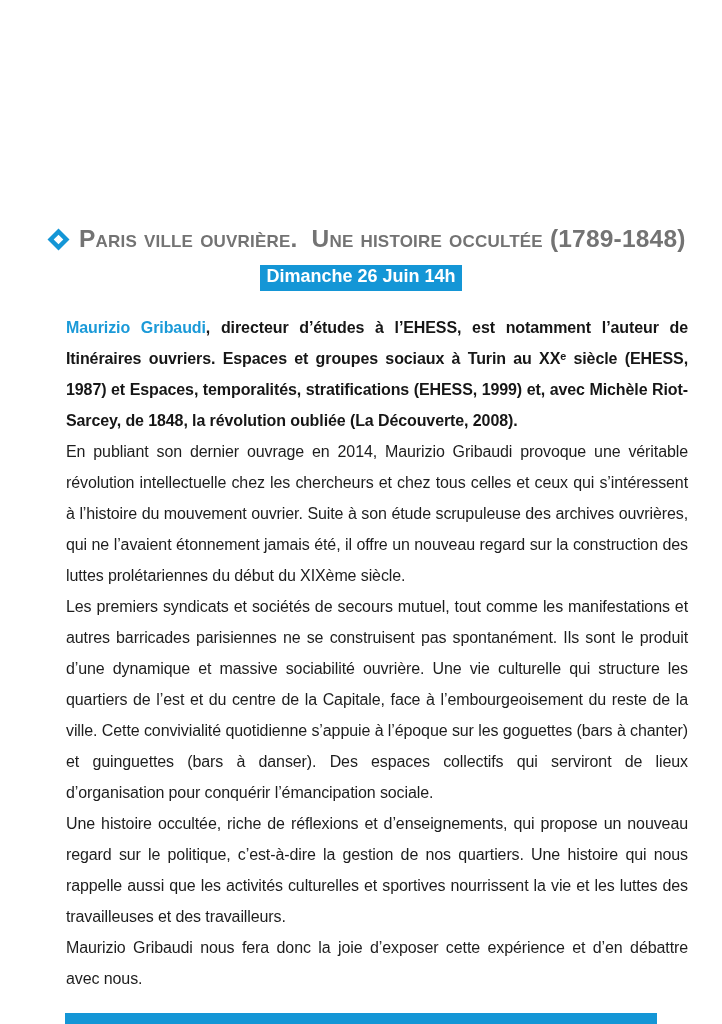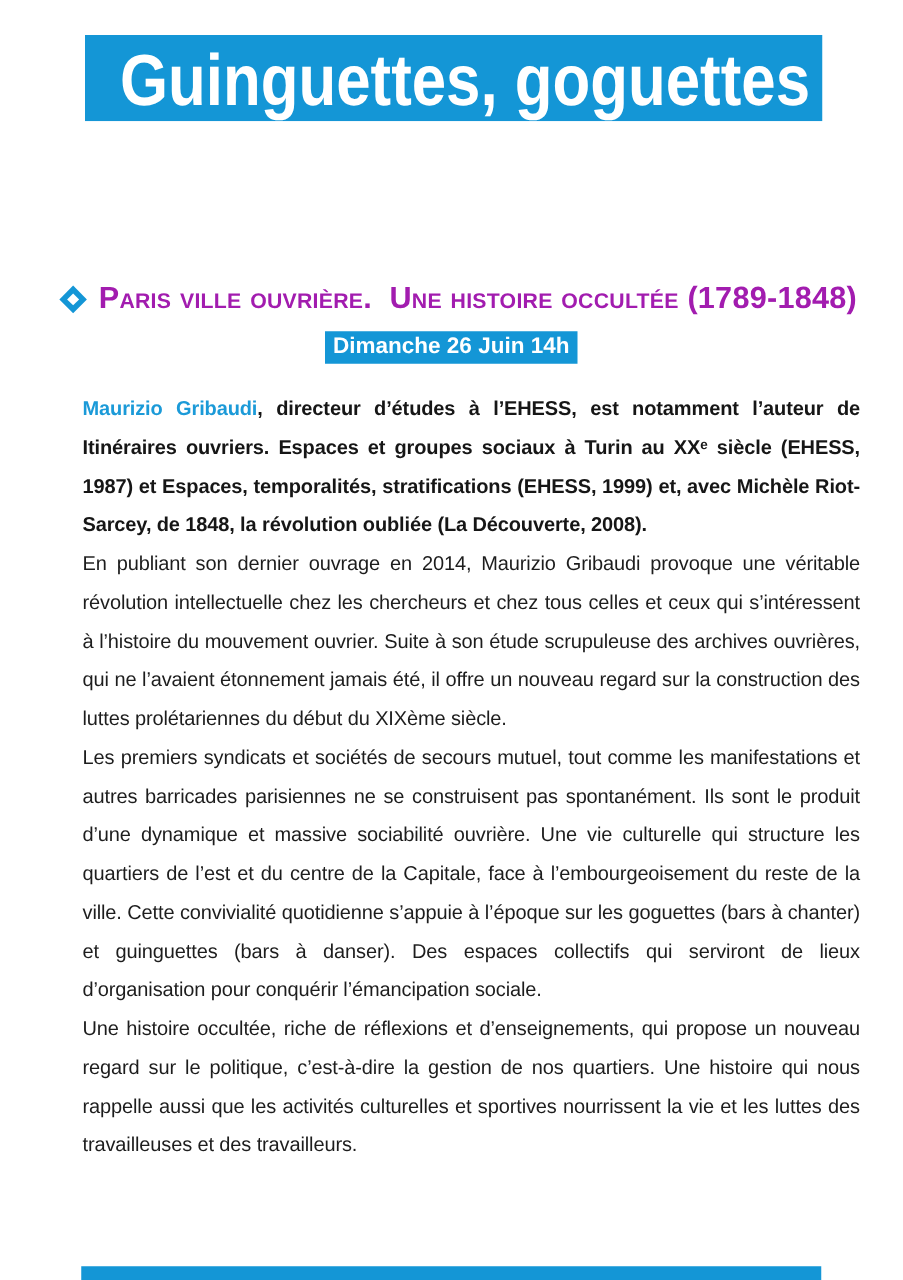--- a/index.html
+++ b/index.html
@@ -76,44 +76,39 @@
     position:absolute;
     left:65px;bottom:0;
     width:592px;height:11px;
   }
 </style>
 </head>
 <body>
 
 <div class="page">
 
-  <div class="banner-block" id="banner-block-1">
-    <svg width="590" height="69" viewBox="0 0 590 69" xmlns="http://www.w3.org/2000/svg">
-      <rect x="0" y="0" width="590" height="69" fill="#1496d6"></rect>
-      <text class="banner-line" x="28" y="56" font-size="58" textLength="552" lengthAdjust="spacingAndGlyphs">Guinguettes, goguettes</text>
-    </svg>
-  </div>
 
 
   <div class="subtitle-row">
     <span style="display:inline-flex;">
       <svg width="23" height="23" viewBox="0 0 24 24" xmlns="http://www.w3.org/2000/svg">
         <path d="M12 0.5 L23.5 12 L12 23.5 L0.5 12 Z" fill="#1496d6"></path>
         <path d="M12 7 L17 12 L12 17 L7 12 Z" fill="#ffffff"></path>
       </svg>
     </span>
-    <span class="subtitle-text" id="subtitle-text" style="color: #a21caf;">Paris ville ouvrière.  Une histoire occultée (1789-1848)</span>
+    <span class="subtitle-text" id="subtitle-text" style="color: #737373;">Paris ville ouvrière.  Une histoire occultée (1789-1848)</span>
   </div>
 
   <div class="date-row">
     <span class="date-badge" id="date-badge" style="background: rgb(20, 150, 214); color: rgb(255, 255, 255);">Dimanche 26 Juin 14h</span>
   </div>
 
   <div class="body-text" style="color: rgb(29, 29, 29);">
     <p class="para-bold"><span class="lead-name" id="lead-name" style="color: rgb(27, 154, 216);">Maurizio Gribaudi</span><span>, directeur d’études à l’EHESS, est notamment l’auteur de Itinéraires ouvriers. Espaces et groupes sociaux à Turin au XXᵉ siècle (EHESS, 1987) et Espaces, temporalités, stratifications (EHESS, 1999) et, avec Michèle Riot-Sarcey, de 1848, la révolution oubliée (La Découverte, 2008).</span></p>
     <p>En publiant son dernier ouvrage en 2014, Maurizio Gribaudi provoque une véritable révolution intellectuelle chez les chercheurs et chez tous celles et ceux qui s’intéressent à l’histoire du mouvement ouvrier. Suite à son étude scrupuleuse des archives ouvrières, qui ne l’avaient étonnement jamais été, il offre un nouveau regard sur la construction des luttes prolétariennes du début du XIXème siècle.</p>
     <p>Les premiers syndicats et sociétés de secours mutuel, tout comme les manifestations et autres barricades parisiennes ne se construisent pas spontanément. Ils sont le produit d’une dynamique et massive sociabilité ouvrière. Une vie culturelle qui structure les quartiers de l’est et du centre de la Capitale, face à l’embourgeoisement du reste de la ville.  Cette convivialité quotidienne s’appuie à l’époque sur les goguettes (bars à chanter) et guinguettes (bars à danser). Des espaces collectifs qui serviront de lieux d’organisation pour conquérir l’émancipation sociale.</p>
     <p>Une histoire occultée, riche de réflexions et d’enseignements, qui propose un nouveau regard sur le politique, c’est-à-dire la gestion de nos quartiers. Une histoire qui nous rappelle aussi que les activités culturelles et sportives nourrissent la vie et les luttes des travailleuses et des travailleurs.</p>
+    <p>Maurizio Gribaudi nous fera donc la joie d’exposer cette expérience et d’en débattre avec nous.</p>
   </div>
 
   <div class="bottom-bar" id="bottom-bar" style="background: rgb(20, 150, 214);"></div>
 
 </div>
 
 </body></html>

